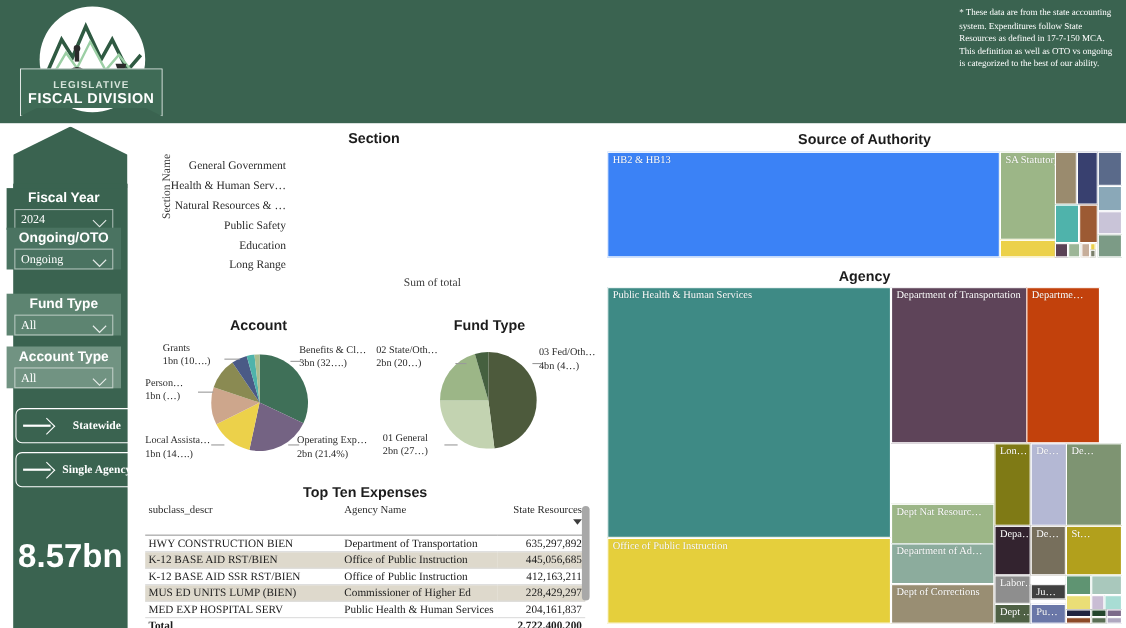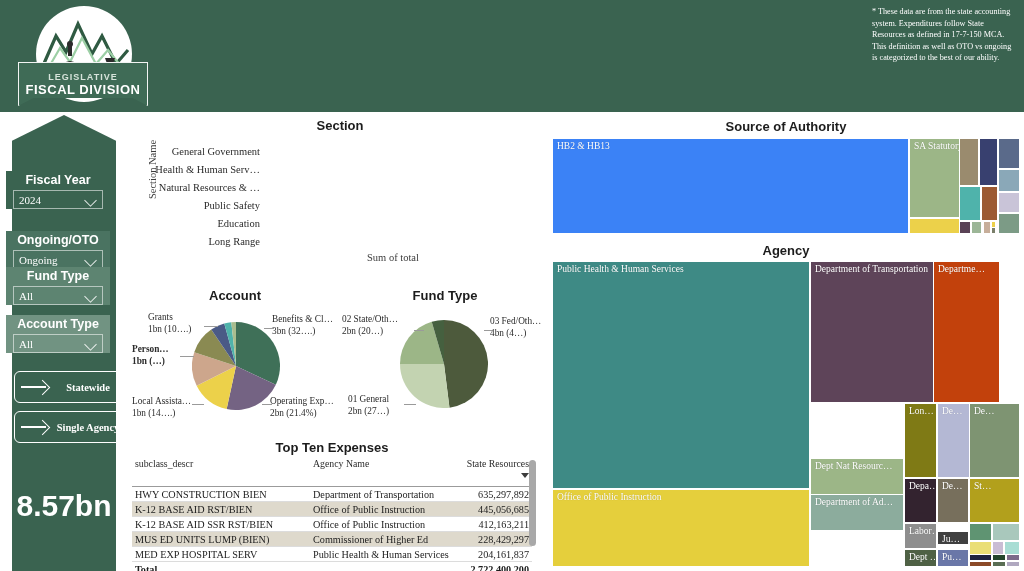--- a/index.html
+++ b/index.html
@@ -231,21 +231,21 @@
   <div id="sidebar-body"></div>
 
   <div class="filter-block" id="fb0" style="top: 56px; background: rgb(58, 99, 80);">
     <div class="filter-label">Fiscal Year</div>
     <div class="filter-select" style="background: rgb(58, 99, 80);">
       <span class="val">2024</span>
       <span class="chev"></span>
     </div>
   </div>
 
-  <div class="filter-block" id="fb1" style="top: 116px; background: rgb(74, 115, 97);">
+  <div class="filter-block" id="fb1" style="top: 92px; background: rgb(74, 115, 97);">
     <div class="filter-label">Ongoing/OTO</div>
     <div class="filter-select" style="background: rgb(74, 115, 97);">
       <span class="val">Ongoing</span>
       <span class="chev"></span>
     </div>
   </div>
 
   <div class="filter-block" id="fb2" style="top: 152px; background: rgb(93, 132, 113);">
     <div class="filter-label">Fund Type</div>
     <div class="filter-select" style="background: rgb(93, 132, 113);">
@@ -299,21 +299,21 @@
       <path d="M 44 44 L 19.26833137450624 7.608454731919288 A 44 44 0 0 1 32.25631246990346 1.5961581552395785 Z" fill="#4a5a86"></path>
       <path d="M 44 44 L 32.25631246990346 1.5961581552395785 A 44 44 0 0 1 39.30910921188853 0.2507652225320527 Z" fill="#4fb3ab"></path>
       <path d="M 44 44 L 39.30910921188853 0.2507652225320527 A 44 44 0 0 1 43.99999999999999 0 Z" fill="#a9bd8f"></path>
     </svg>
     <div class="pie-lab" style="left: 140px; top: 14px;"><span>Benefits &amp; Cl…</span><br><span>3bn (32….)</span></div>
     <div class="leader" style="left: 132px; top: 28px; width: 10px;"></div>
     <div class="pie-lab" style="left: 138px; top: 96px;"><span>Operating Exp…</span><br><span>2bn (21.4%)</span></div>
     <div class="leader" style="left: 130px; top: 104px; width: 10px;"></div>
     <div class="pie-lab" style="left: 0px; top: 96px;"><span>Local Assista…</span><br><span>1bn (14….)</span></div>
     <div class="leader" style="left: 60px; top: 104px; width: 12px;"></div>
-    <div class="pie-lab" style="left: 0px; top: 44px; font-weight: bold;"><span>Person…</span><br><span>1bn (…)</span></div>
+    <div class="pie-lab" style="left: 0px; top: 44px;"><span>Person…</span><br><span>1bn (…)</span></div>
     <div class="leader" style="left: 48px; top: 56px; width: 14px;"></div>
     <div class="pie-lab" style="left: 16px; top: 12px;"><span>Grants</span><br><span>1bn (10….)</span></div>
     <div class="leader" style="left: 72px; top: 26px; width: 14px;"></div>
   </div>
 
 <div class="panel-title" style="left:375px; top:288px; width:140px;">Fund Type</div>
 <div class="pie-wrap" id="fund-pie" style="left:342px; top:300px; width:205px; height:130px;">
     <svg width="88" height="88" viewBox="0 0 88 88" style="position: absolute; left: 58px; top: 20px;">
       <path d="M 44 44 L 44 0 A 44 44 0 0 1 49.514662276829405 87.65304685783701 Z" fill="#4d5a3c"></path>
       <path d="M 44 44 L 49.514662276829405 87.65304685783701 A 44 44 0 0 1 0 44.00000000000001 Z" fill="#c3d3b1"></path>
@@ -414,20 +414,23 @@
     </div>
     <div class="tm-cell" style="left: 381px; top: 0px; width: 67px; height: 142px; background: #c2410c;">
       <span>Departme…</span>
     </div>
     <div class="tm-cell" style="left: 258px; top: 197px; width: 94px; height: 37px; background: rgb(156, 182, 135);">
       <span>Dept Nat Resourc…</span>
     </div>
     <div class="tm-cell" style="left: 258px; top: 233px; width: 94px; height: 37px; background: rgb(140, 172, 157);">
       <span>Department of Ad…</span>
     </div>
+    <div class="tm-cell" style="left: 258px; top: 270px; width: 94px; height: 36px; background: rgb(153, 142, 115);">
+      <span>Dept of Corrections</span>
+    </div>
     <div class="tm-cell" style="left: 352px; top: 142px; width: 33px; height: 75px; background: rgb(127, 122, 21);">
       <span>Lon…</span>
     </div>
     <div class="tm-cell" style="left: 385px; top: 142px; width: 33px; height: 75px; background: rgb(180, 184, 212);">
       <span>De…</span>
     </div>
     <div class="tm-cell" style="left: 417px; top: 142px; width: 51px; height: 75px; background: rgb(126, 148, 114);">
       <span>De…</span>
     </div>
     <div class="tm-cell" style="left: 352px; top: 217px; width: 33px; height: 45px; background: rgb(51, 35, 47);">

